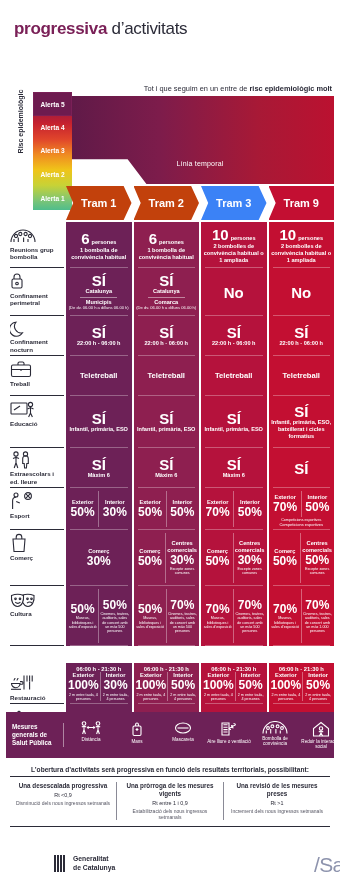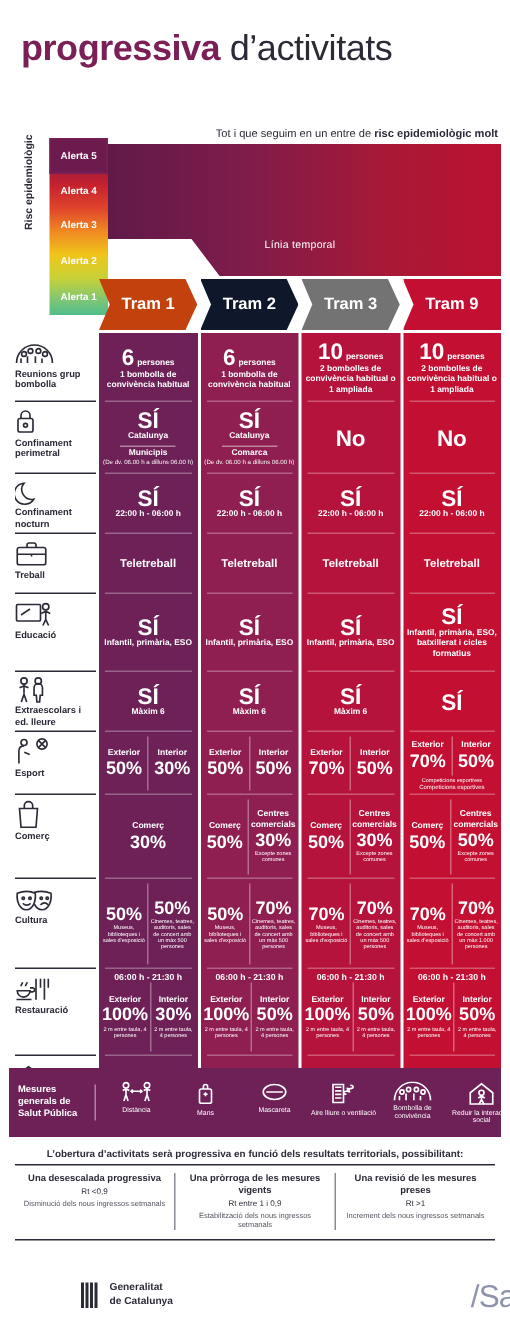--- a/index.html
+++ b/index.html
@@ -4,21 +4,21 @@
 <style>
   * { box-sizing: border-box; margin:0; padding:0; }
   body {
     width:340px; height:893px; background:#ffffff;
     font-family:"Liberation Sans", sans-serif;
     color:#1d1d2b; overflow:hidden; position:relative;
   }
   
   .title-wrap { padding:18px 14px 4px 14px; }
   .t1 { font-size:27px; font-weight:400; color:#2b2b38; letter-spacing:-0.5px; line-height:1.02; }
-  .t2 { font-size:24px; font-weight:400; color:#2b2b38; letter-spacing:-0.3px; line-height:1.15; margin-top:1px;}
+  .t2 { font-size:17px; font-weight:400; color:#2b2b38; letter-spacing:-0.3px; line-height:1.15; margin-top:1px;}
   .t2 b { font-weight:700; color:#7a2057; }
 
   
   .intro {
     position:absolute; left:142px; top:84px; width:190px;
     text-align:right; font-size:7.4px; line-height:1.42; color:#2b2b38;
   }
   .intro b { font-weight:700; }
 
   
@@ -54,22 +54,22 @@
   
   .trams { position:absolute; left:66px; top:186px; width:268px; height:34px; display:flex; }
   .tram {
     position:relative; flex:1; height:34px; margin-right:2px;
     display:flex; align-items:center; justify-content:center;
     color:#fff; font-size:11px; font-weight:700;
     clip-path:polygon(0 0, 88% 0, 100% 50%, 88% 100%, 0 100%, 11% 50%);
   }
   .tram:last-child { margin-right:0; clip-path:polygon(0 0, 100% 0, 100% 100%, 0 100%, 11% 50%); }
   .tram.c1 { background:#c2410c; }
-  .tram.c2 { background:#0f172a; }
-  .tram.c3 { background:#737373; }
+  .tram.c2 { background:#c2410c; }
+  .tram.c3 { background:#3b82f6; }
   .tram.c4 { background:#c30f32; }
 
   
   .table { position:absolute; left:6px; top:222px; width:328px; }
   .row { display:flex; width:100%; }
   .rowlabel {
     width:60px; flex:0 0 60px; background:#fff; position:relative;
     padding:3px 2px 3px 4px; display:flex; flex-direction:column;
     justify-content:flex-start; align-items:flex-start;
   }
@@ -562,21 +562,21 @@
               <div class="hs">Museus, biblioteques i sales d’exposició</div>
             </div>
             <div class="half">
               <div class="hv">70%</div>
               <div class="hs">Cinemes, teatres, auditoris, sales de concert amb un màx 1.000 persones</div>
             </div>
           </div>
         </div>
       </div>
     </div>
-    <div class="row" style="height: 58px;">
+    <div class="row" style="height: 58px; align-items: flex-end;">
       <div class="rowlabel">
         <div class="ico">
           <svg width="26" height="17" viewBox="0 0 26 17">
             <path class="ic" d="M1.5 9.5h8.5a4.2 4.2 0 0 1-4.2 4.2A4.2 4.2 0 0 1 1.5 9.5z"></path>
             <path class="ic" d="M10 10.2h1.8a1.3 1.3 0 0 0 0-2.6H10"></path>
             <path class="ic" d="M1 15.3h10"></path>
             <path class="ic" d="M4 6.5c0-1.2 1-1.4 1-2.6M7 6.5c0-1.2 1-1.4 1-2.6"></path>
             <path class="ic" d="M17 1.5v6M17 1.5v6M19.6 1.5v6M22.2 1.5v6"></path>
             <path class="ic" d="M19.6 7.5v8"></path>
             <path class="ic" d="M14 1.5v14"></path>

